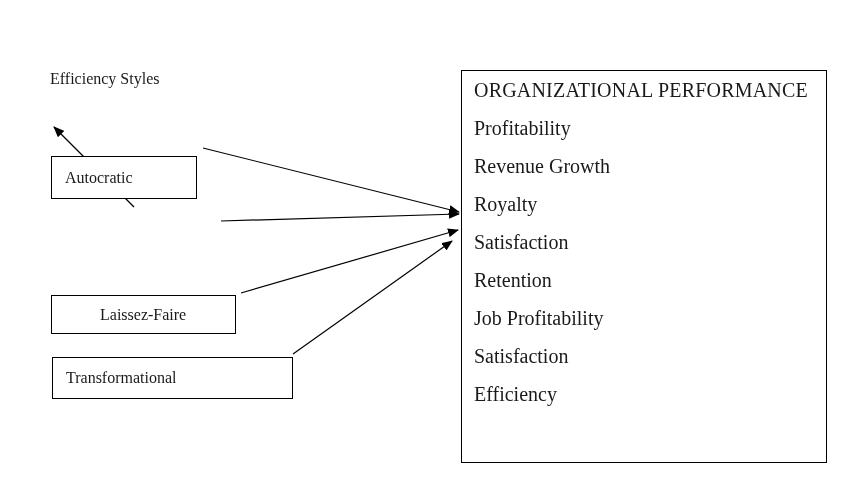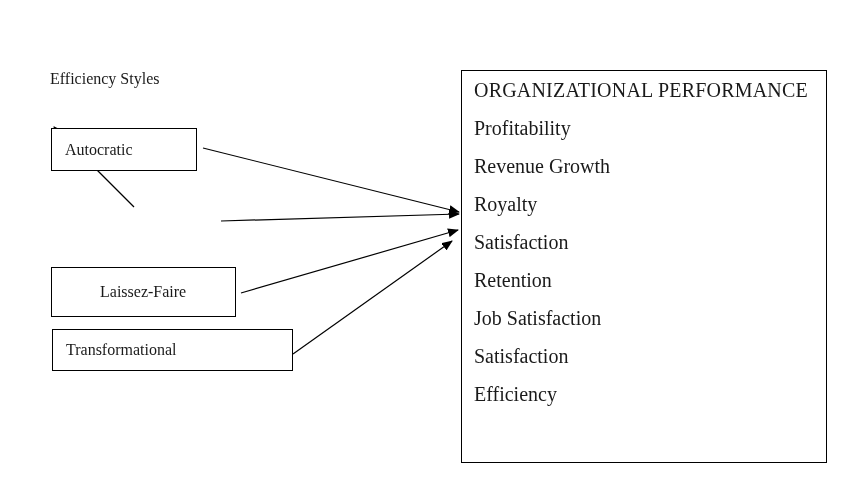--- a/index.html
+++ b/index.html
@@ -34,24 +34,25 @@
   .style-box {
     position: absolute;
     border: 1px solid #000000;
     background: #ffffff;
     display: flex;
     align-items: center;
     padding-left: 13px;
     font-size: 16px;
     box-sizing: border-box;
     white-space: nowrap;
+    margin-top: 28px;
   }
   .box-autocratic       { left: 51px; top: 128px; width: 146px; height: 43px; }
   .box-democratic       { left: 51px; top: 199px; width: 170px; height: 48px; }
-  .box-laissez-faire    { left: 51px; top: 267px; width: 185px; height: 50px; padding-left: 48px; }
+  .box-laissez-faire    { left: 51px; top: 267px; width: 185px; height: 39px; padding-left: 48px; }
   .box-transformational { left: 52px; top: 329px; width: 241px; height: 42px; }
   .perf-box {
     position: absolute;
     left: 461px;
     top: 70px;
     width: 366px;
     height: 393px;
     border: 1px solid #000000;
     background: #ffffff;
     box-sizing: border-box;
@@ -98,18 +99,18 @@
     <span>Transformational</span>
   </div>
 
   <div class="perf-box">
     <div class="perf-row perf-title">ORGANIZATIONAL PERFORMANCE</div>
     <div class="perf-row">Profitability</div>
     <div class="perf-row">Revenue Growth</div>
     <div class="perf-row">Royalty</div>
     <div class="perf-row">Satisfaction</div>
     <div class="perf-row">Retention</div>
-    <div class="perf-row">Job Satisfaction</div>
+    <div class="perf-row">Job Profitability</div>
     <div class="perf-row">Satisfaction</div>
     <div class="perf-row">Efficiency</div>
   </div>
 
 </div>
 
 </body></html>

